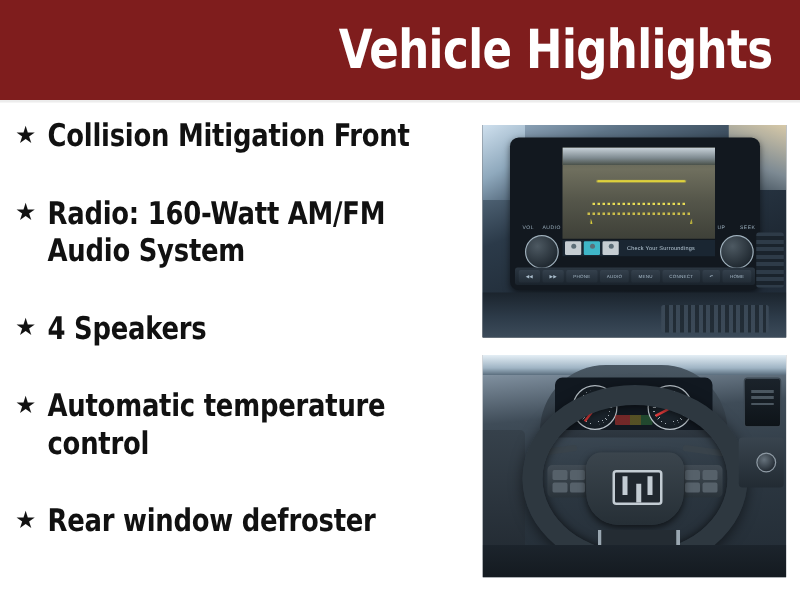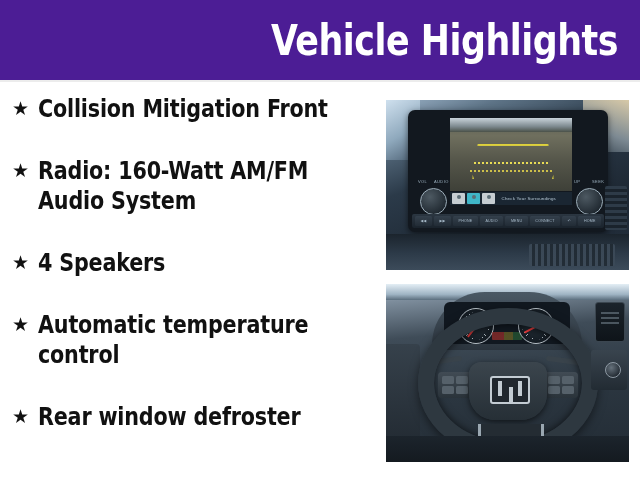--- a/index.html
+++ b/index.html
@@ -16,21 +16,21 @@
     position: relative;
   }
 
   
   .header-banner {
     position: absolute;
     left: 0;
     top: 0;
     width: 640px;
     height: 80px;
-    background: #4c1d95;
+    background: #7f1d1d;
     box-sizing: border-box;
     display: flex;
     align-items: center;
     justify-content: flex-end;
   }
   .header-title {
     color: #ffffff;
     font-family: "Liberation Sans Narrow", "DejaVu Sans Condensed", "Liberation Sans", sans-serif;
     font-weight: bold;
     font-size: 43px;

